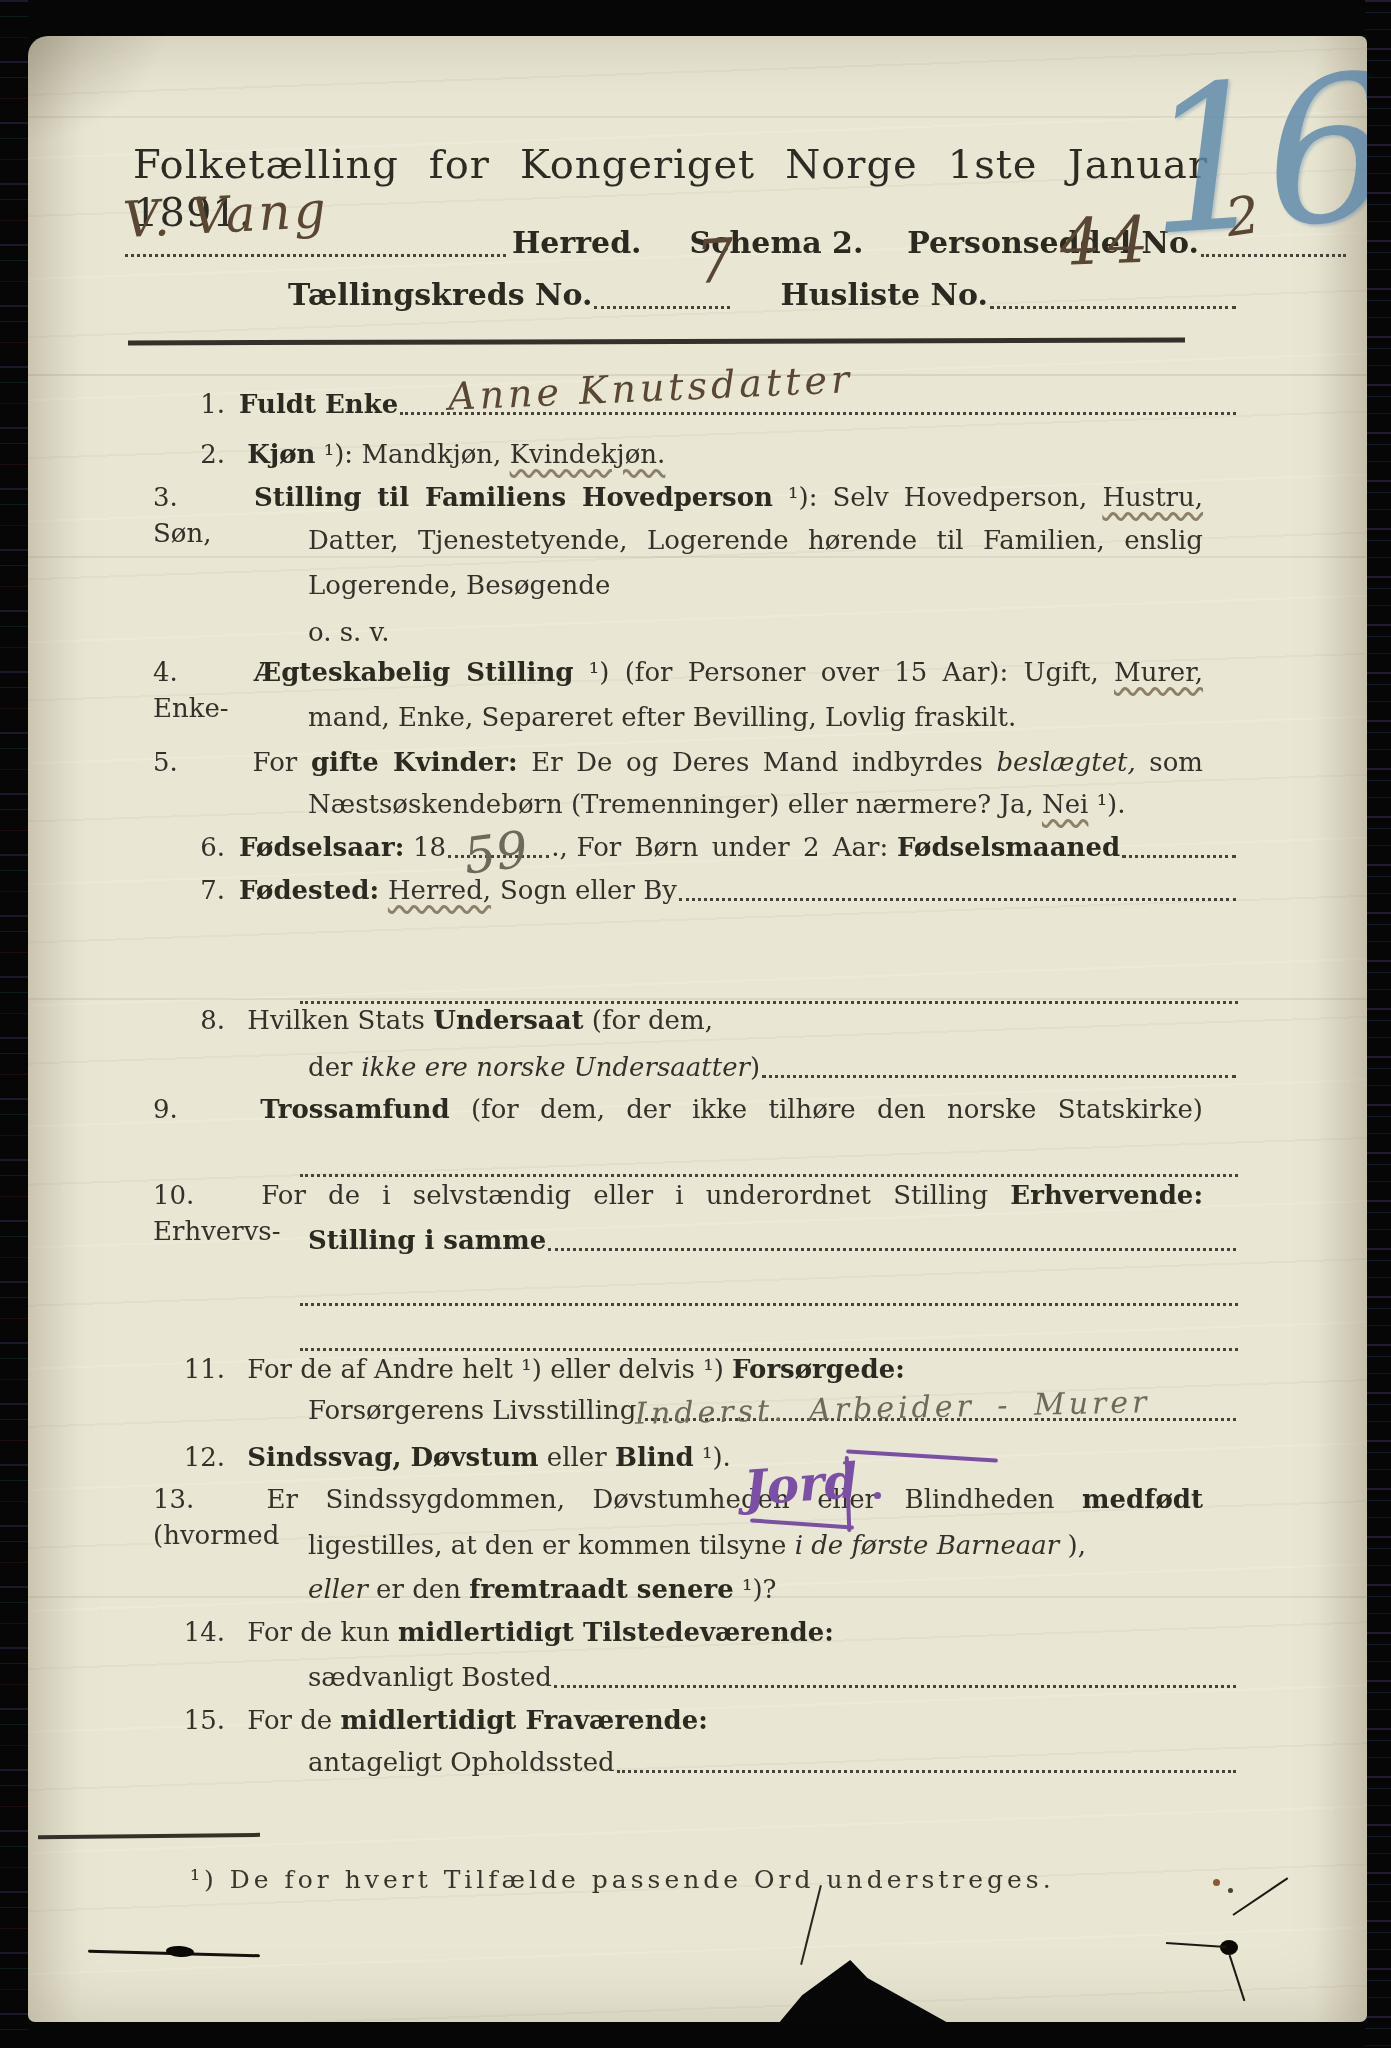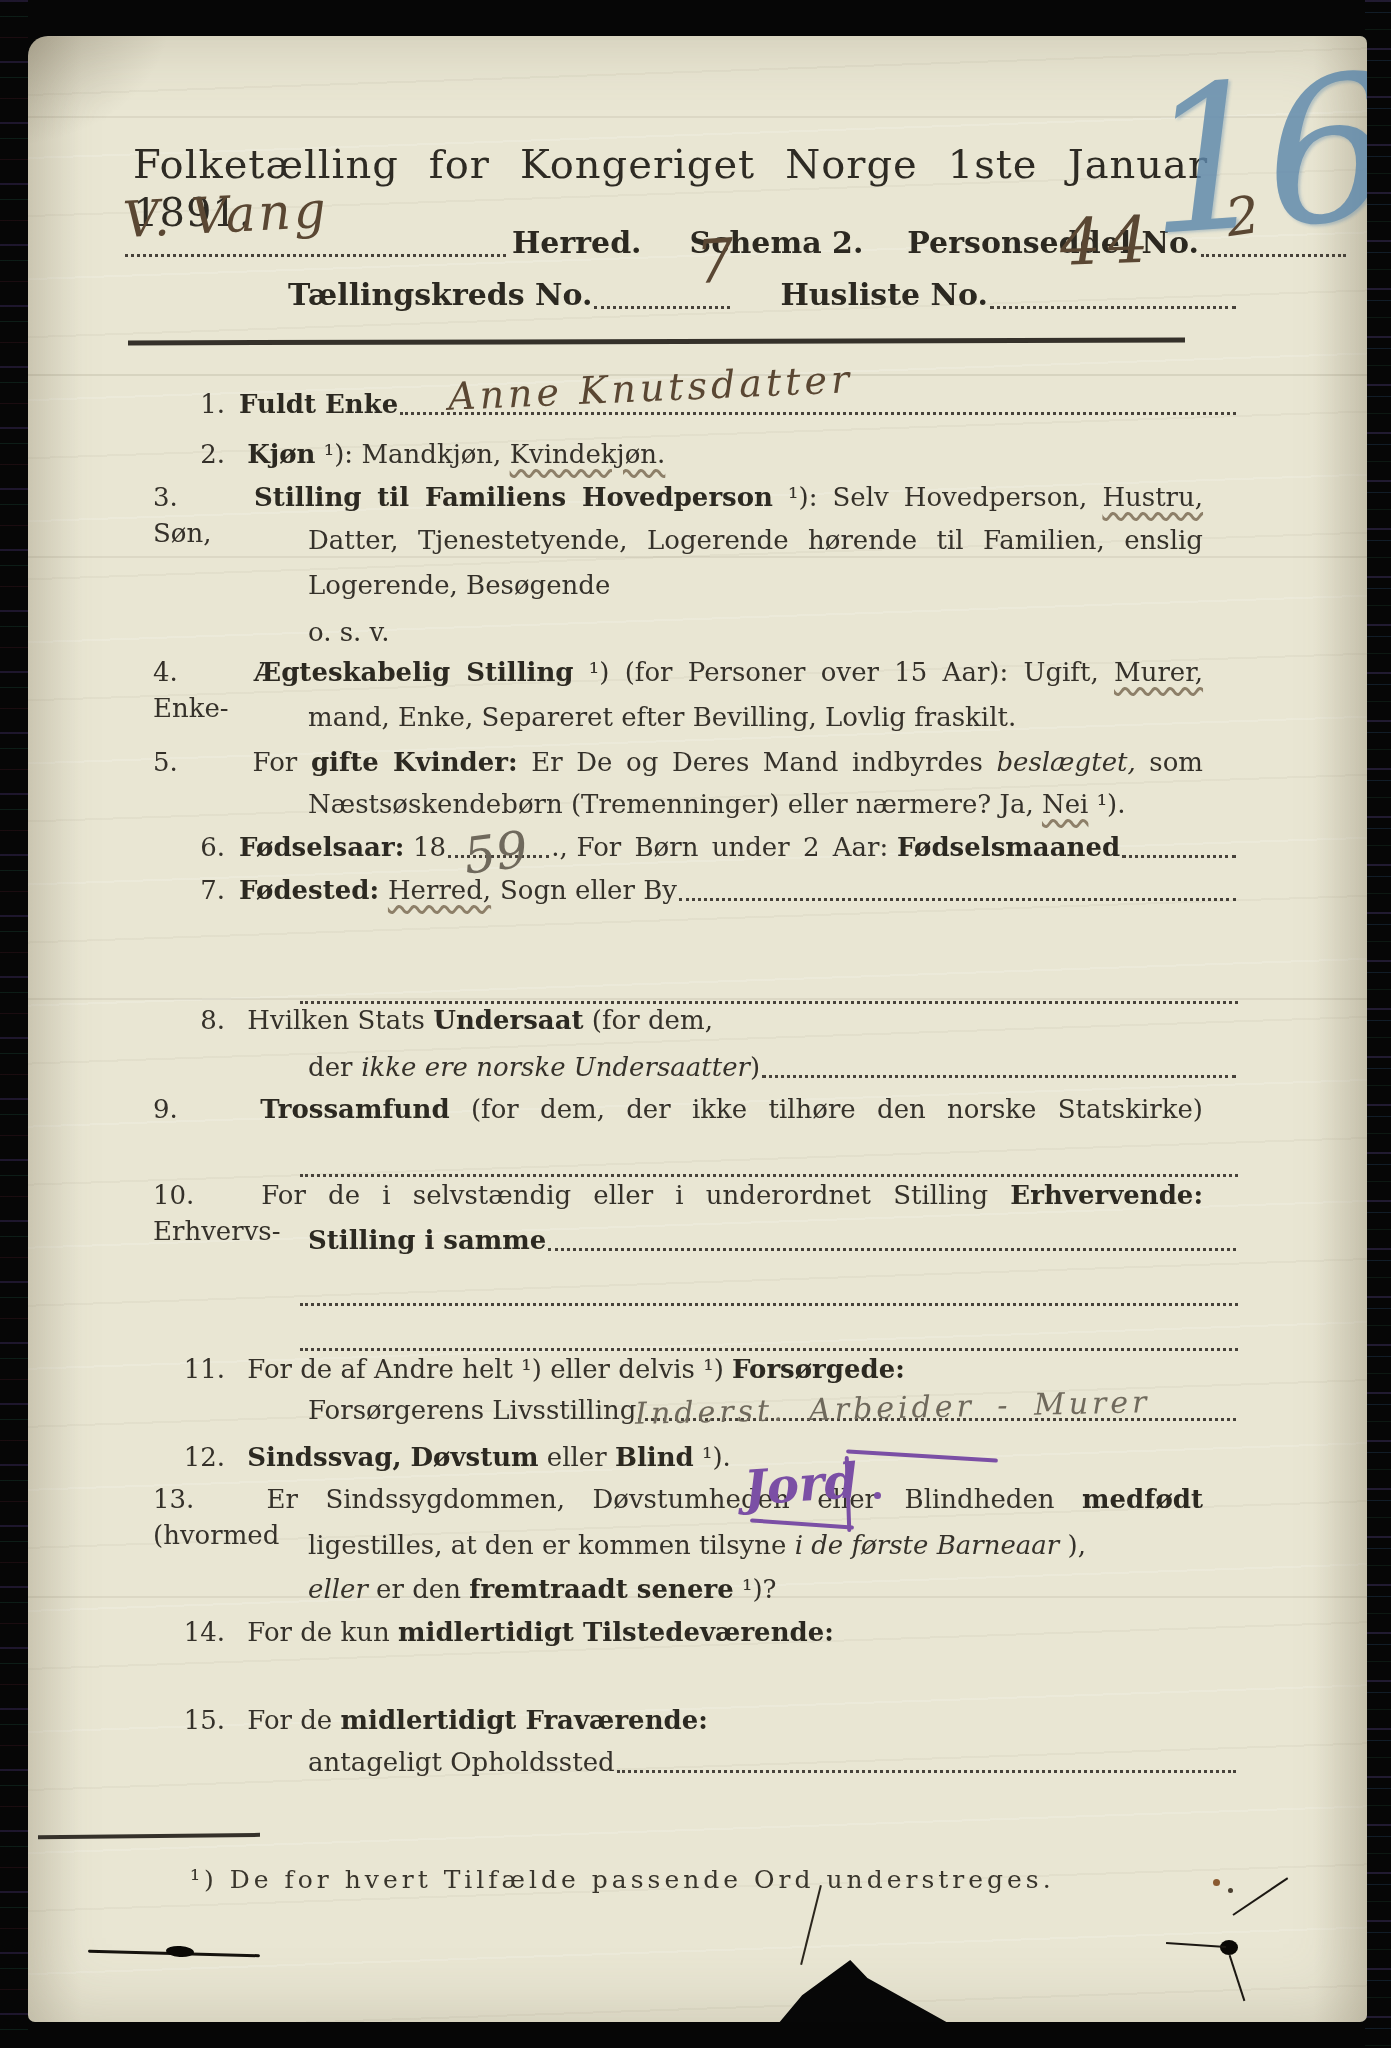--- a/index.html
+++ b/index.html
@@ -234,20 +234,24 @@
     <span>er den</span>
     <span class="b">fremtraadt senere</span>
     <span>¹)?</span>
   </div>
 
   <div class="tl" style="left:125px;top:1578px">
     <span class="num">14.</span>
     <span>For de kun</span>
     <span class="b">midlertidigt Tilstedeværende:</span>
   </div>
+  <div class="tl flex" style="left:280px;top:1623px;width:930px">
+    <span>sædvanligt Bosted</span>
+    <span class="lead"></span>
+  </div>
 
   <div class="tl" style="left:125px;top:1666px">
     <span class="num">15.</span>
     <span>For de</span>
     <span class="b">midlertidigt Fraværende:</span>
   </div>
   <div class="tl flex" style="left:280px;top:1708px;width:930px">
     <span>antageligt Opholdssted</span>
     <span class="lead"></span>
   </div>

